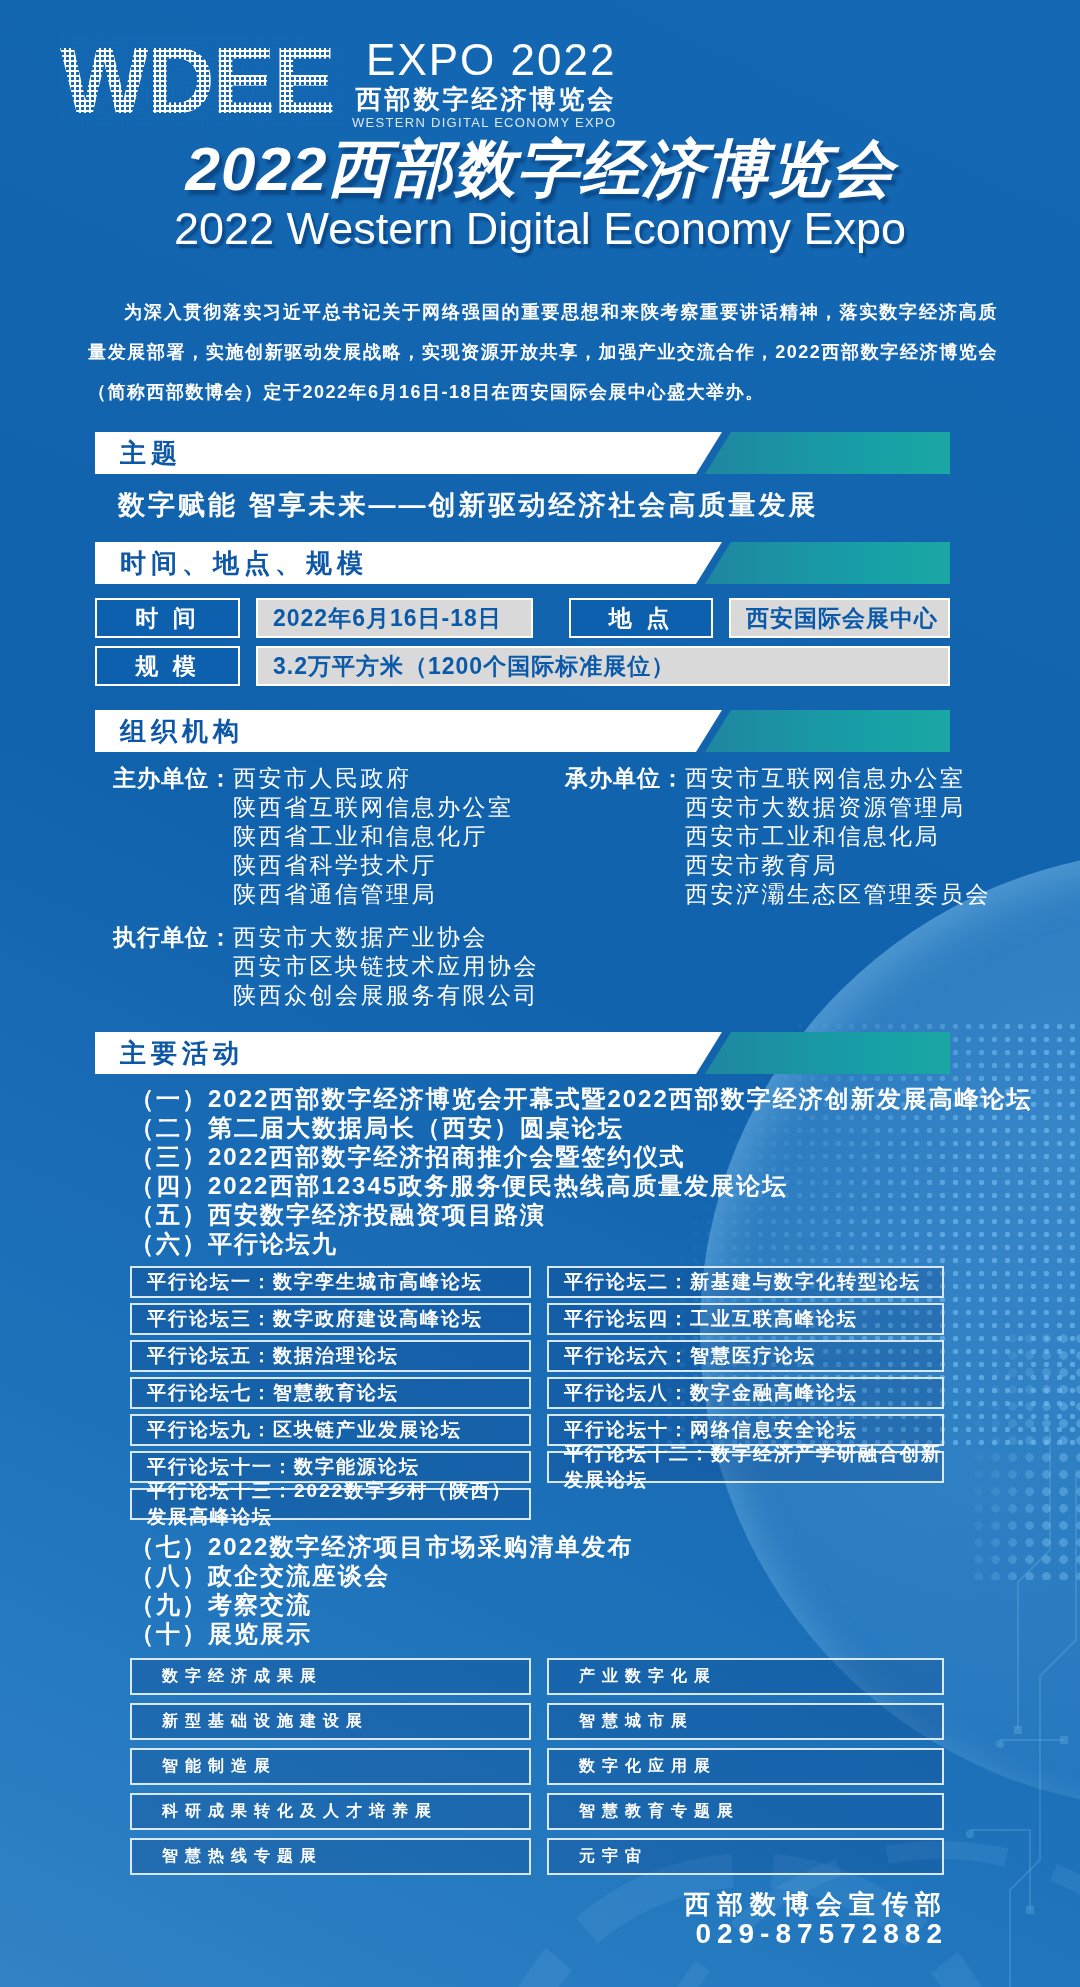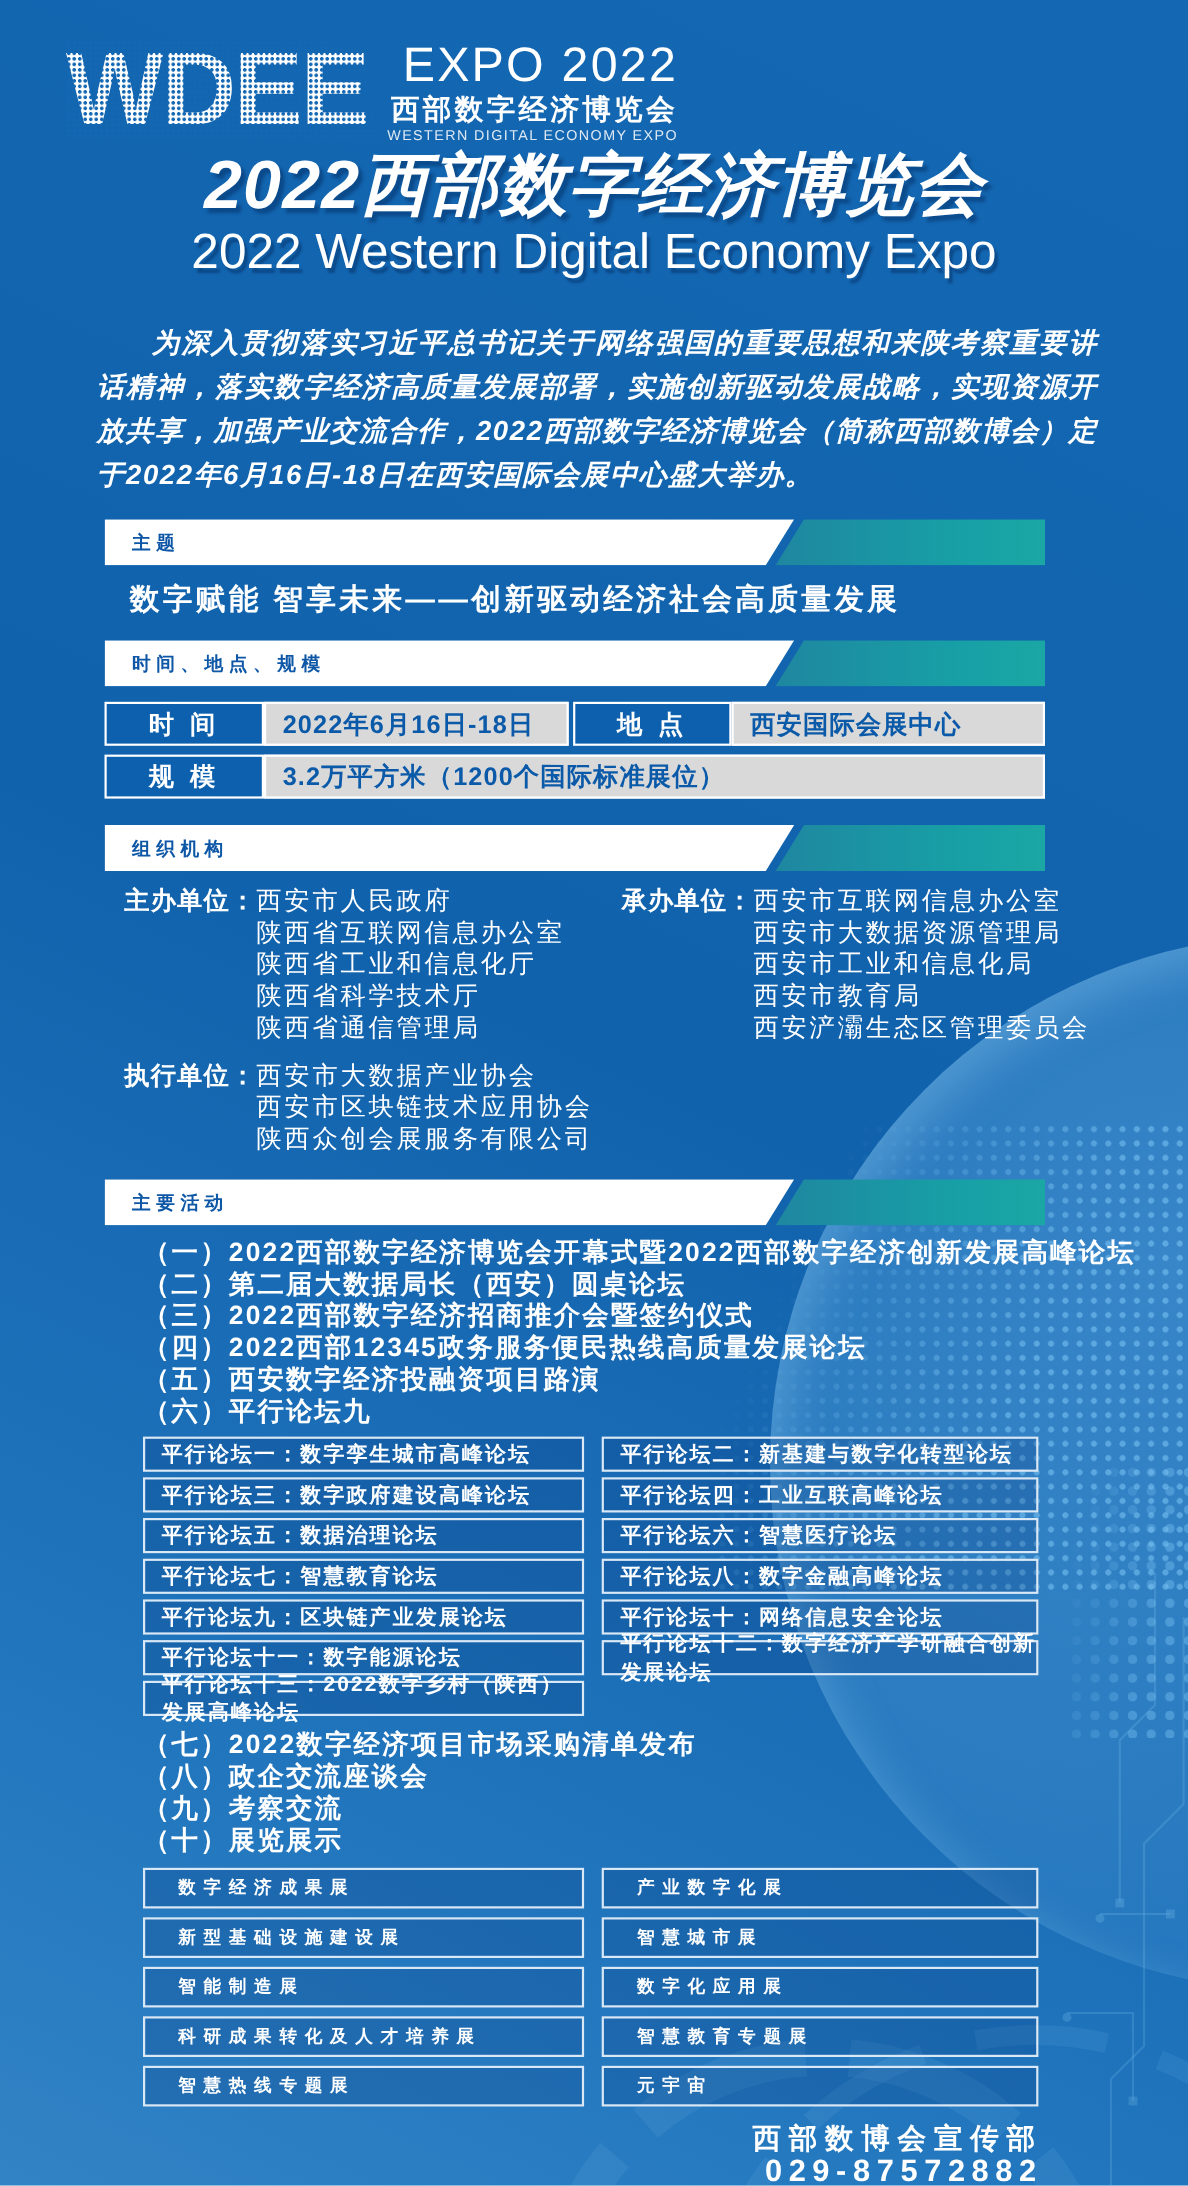--- a/index.html
+++ b/index.html
@@ -37,37 +37,37 @@
   .logo-right{margin-left:10px;padding-top:2px;text-align:right;}
   .logo-expo{font-size:44px;line-height:44px;letter-spacing:2px;font-weight:400;}
   .logo-cn{font-size:26px;font-weight:bold;letter-spacing:3px;margin-top:3px;line-height:28px;}
   .logo-en{font-size:13px;letter-spacing:1.3px;opacity:.85;margin-top:3px;line-height:14px;}
   
   .title-cn{margin-top:8px;text-align:center;font-size:62px;line-height:70px;font-weight:900;letter-spacing:1px;
     text-shadow:4px 5px 3px rgba(3,40,90,.45);font-style:italic;}
   .title-en{text-align:center;font-size:45px;line-height:50px;font-weight:400;
     text-shadow:3px 4px 2px rgba(3,40,90,.45);}
   
-  .intro{margin:38px 82px 0 88px;font-size:25px;line-height:40px;font-weight:bold;
-    letter-spacing:1.5px;text-indent:2em;text-align:justify;font-style:italic;}
+  .intro{margin:38px 82px 0 88px;font-size:18px;line-height:40px;font-weight:bold;
+    letter-spacing:1.5px;text-indent:2em;text-align:justify;}
   
   .banner{position:relative;height:42px;margin-left:95px;width:855px;}
   .banner-white{position:absolute;left:0;top:0;bottom:0;width:627px;background:#fff;
     clip-path:polygon(0 0,100% 0,calc(100% - 26px) 100%,0 100%);
     display:flex;align-items:center;padding-left:25px;box-sizing:border-box;
-    color:#0d57a6;font-size:17px;font-weight:bold;letter-spacing:5px;}
+    color:#0d57a6;font-size:26px;font-weight:bold;letter-spacing:5px;}
   .banner-teal{position:absolute;left:605px;top:0;bottom:0;width:250px;
     background:linear-gradient(90deg,var(--accent-teal,#1f86a0) 0%,#17a0a6 70%,#1ba7a4 100%);
     clip-path:polygon(31px 0,100% 0,100% 100%,5px 100%);}
   .mt-theme{margin-top:20px;} .mt-info{margin-top:22px;} .mt-org{margin-top:24px;} .mt-act{margin-top:22px;}
   
   .theme-line{margin:16px 0 0 118px;font-size:27px;font-weight:bold;letter-spacing:3px;line-height:30px;}
   
   .info-table{margin:14px 0 0 95px;width:855px;}
-  .info-row{display:flex;margin-bottom:8px;height:40px;}
+  .info-row{display:flex;margin-bottom:8px;height:40px;gap:16px;}
   .cell{box-sizing:border-box;border:2px solid #fff;display:flex;align-items:center;}
   .cell-label{background:var(--label-blue,#0d60ad);justify-content:center;color:#fff;
     font-size:23px;font-weight:bold;letter-spacing:4px;}
   .cell-value{background:var(--cell-gray,#d9d9d9);color:var(--text-blue,#0b5aa9);
     font-size:23px;font-weight:bold;letter-spacing:1px;padding-left:15px;}
   .w-label{width:145px;flex:none;}
   .w-val1{width:277px;flex:none;}
   .spacer4{width:4px;flex:none;}
   .w-label2{width:144px;flex:none;}
   .w-val2{flex:1;}

